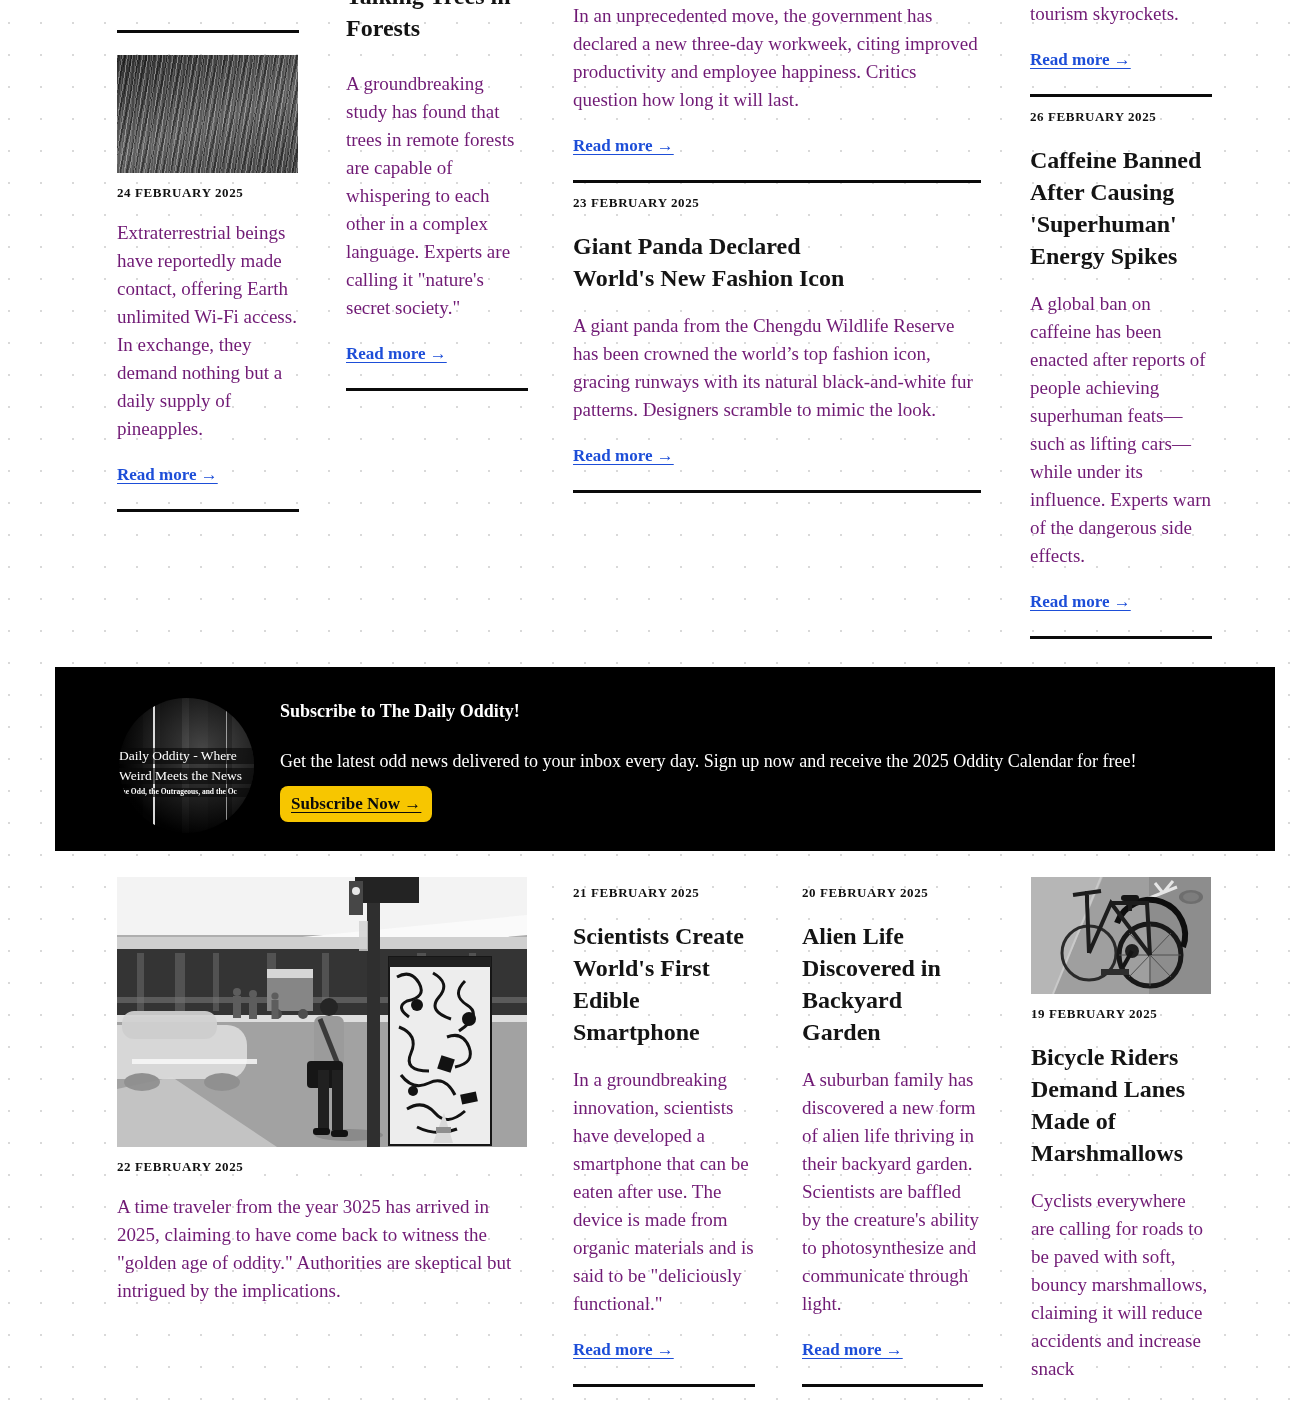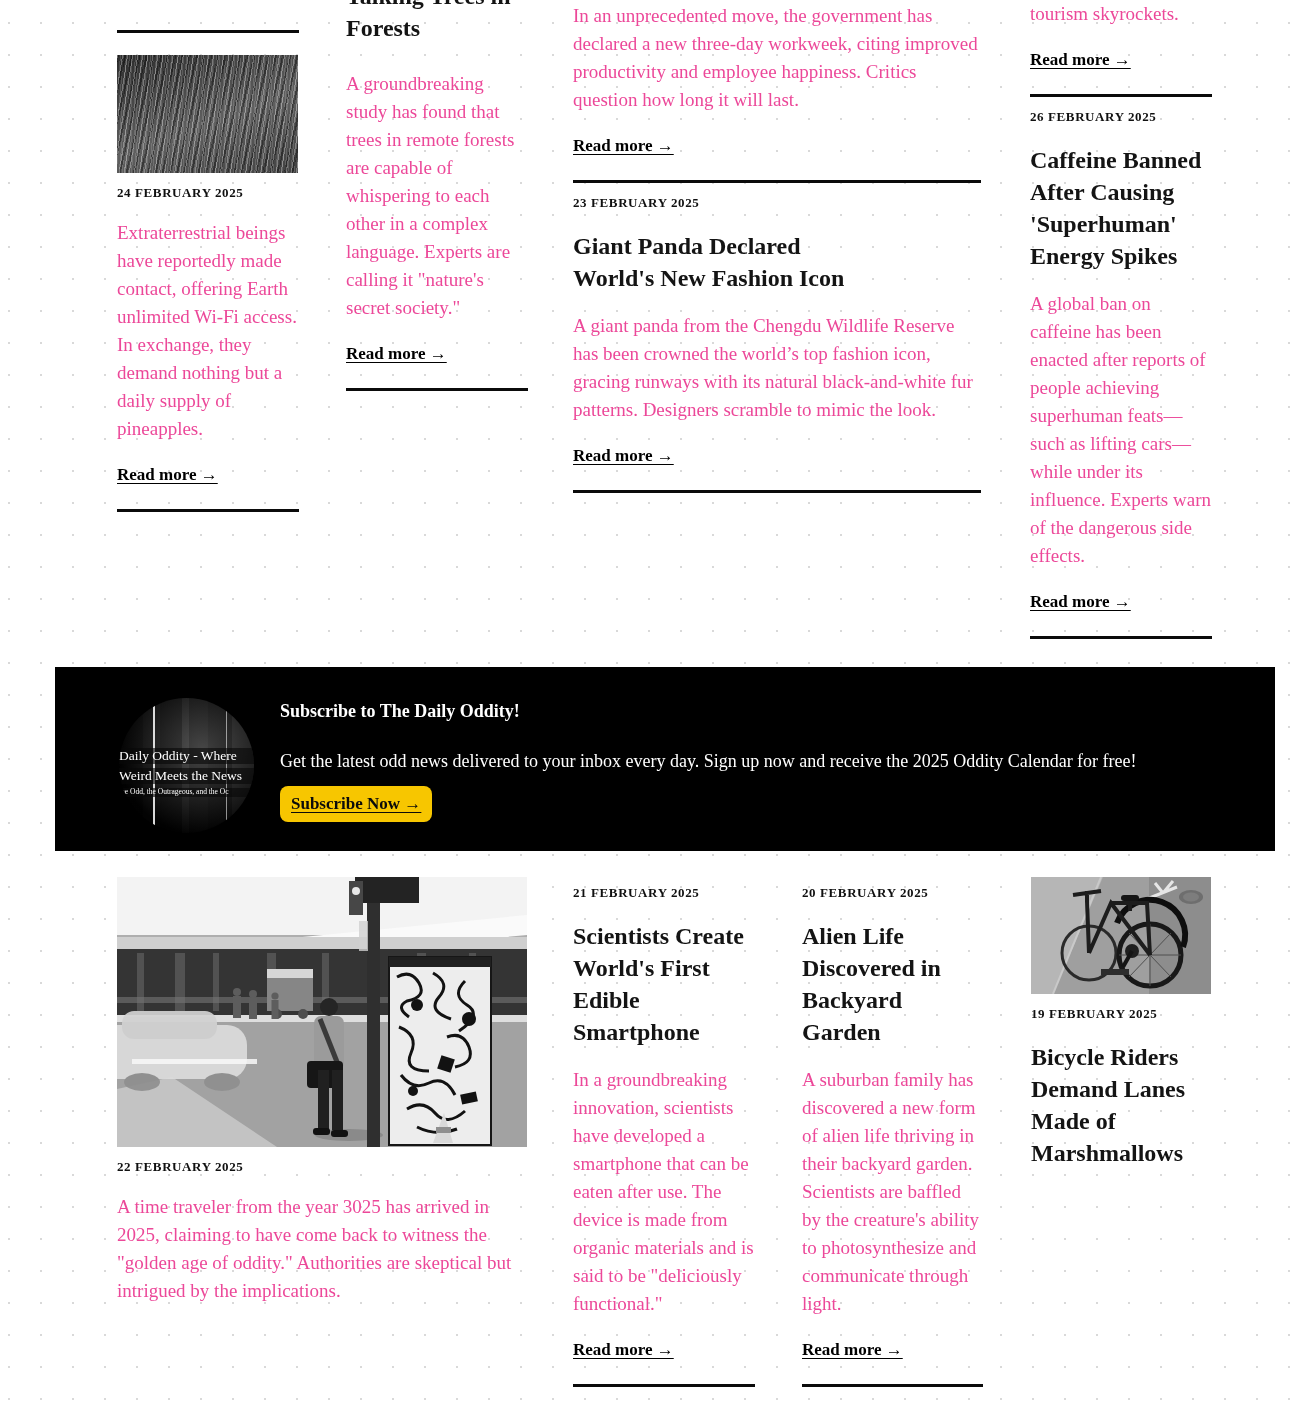--- a/index.html
+++ b/index.html
@@ -22,25 +22,25 @@
 
   .rule{height:3px;background:#0b0b0b;}
   .rule.sep{margin-top:24px;}
   .thumb{display:block;margin-top:22px;line-height:0;}
   .thumb.first{margin-top:0;}
   .date{font-size:13px;font-weight:bold;letter-spacing:.6px;margin-top:12px;color:#111;}
   .date.first{margin-top:8px;}
   h2.title{font-size:24px;line-height:32px;font-weight:bold;margin:19px 0 0;color:#141414;}
   #colE h2.title{line-height:33px;max-width:340px;}
   #col3 h2.title{max-width:300px;}
-  p.excerpt{font-size:19px;line-height:28px;margin:18px 0 0;color:#ec4899;}
+  p.excerpt{font-size:19px;line-height:28px;margin:18px 0 0;color:#701a75;}
   #col2 p.excerpt{margin-top:26px;}
   #col3 p.excerpt.partial, #col4 p.excerpt.partial{margin-top:0;}
   a.readmore{display:inline-block;margin-top:22px;font-size:17px;font-weight:bold;
-    color:#000000;text-decoration:underline;text-underline-offset:3px;cursor:pointer;}
+    color:#1d4ed8;text-decoration:underline;text-underline-offset:3px;cursor:pointer;}
 
   
   .fur{width:181px;height:118px;
     background:
       repeating-linear-gradient(99deg, rgba(255,255,255,.30) 0 1px, rgba(255,255,255,0) 1px 5px),
       repeating-linear-gradient(103deg, rgba(0,0,0,.38) 0 2px, rgba(0,0,0,0) 2px 7px),
       repeating-linear-gradient(95deg, rgba(255,255,255,.14) 0 1px, rgba(255,255,255,0) 1px 3px),
       linear-gradient(160deg,#2c2c2c,#606060 55%,#414141);
   }
 
@@ -49,21 +49,21 @@
   #logo{position:absolute;left:64px;top:31px;width:135px;height:135px;border-radius:50%;overflow:hidden;
     background:
       linear-gradient(90deg, rgba(255,255,255,0) 0 25%, rgba(255,255,255,.85) 25% 26.5%, rgba(255,255,255,0) 26.5% 79%, rgba(255,255,255,.55) 79% 80%, rgba(255,255,255,0) 80%),
       radial-gradient(circle at 62% 38%, rgba(110,110,110,.55), rgba(0,0,0,.92) 72%),
       linear-gradient(90deg,#101010 0 18%,#262626 18% 30%,#0d0d0d 30% 47%,#3a3a3a 47% 52%,#161616 52% 66%,#070707 66% 84%,#2e2e2e 84%);
   }
   .logo-line{position:absolute;left:0;right:0;color:#fff;
     background:rgba(8,8,8,.62);line-height:1.15;}
   .logo-line.l1{top:50px;font-size:13.5px;}
   .logo-line.l2{top:70px;font-size:13.5px;}
-  .logo-line.l3{top:90px;font-size:7.5px;font-weight:normal;}
+  .logo-line.l3{top:90px;font-size:7.5px;font-weight:bold;}
   .sub-head{position:absolute;left:225px;top:34px;font-size:18px;font-weight:bold;}
   .sub-body{position:absolute;left:225px;top:84px;font-size:18px;}
   #subscribe-btn{position:absolute;left:225px;top:119px;display:inline-block;
     background:#f7c600;color:#0b0b0b;font-family:inherit;font-weight:bold;font-size:17px;
     text-decoration:underline;text-underline-offset:3px;padding:8px 11px;border-radius:8px;border:0;cursor:pointer;}
 </style>
 </head>
 <body>
 
 <section class="col" id="col1">
@@ -249,13 +249,14 @@
         <rect x="90" y="18" width="18" height="6" rx="3" fill="#151515"></rect>
         <line x1="99" y1="24" x2="99" y2="34" stroke="#1d1d1d" stroke-width="4"></line>
         <circle cx="101" cy="74" r="7" fill="#1f1f1f"></circle>
         <line x1="101" y1="74" x2="92" y2="90" stroke="#151515" stroke-width="4"></line>
         <rect x="70" y="92" width="28" height="6" fill="#2d2d2d"></rect>
       </g>
     </svg>
   </a>
   <div class="date">19 FEBRUARY 2025</div>
   <h2 class="title">Bicycle Riders Demand Lanes Made of Marshmallows</h2>
+  <p class="excerpt">Cyclists everywhere are calling for roads to be paved with soft, bouncy marshmallows, claiming it will reduce accidents and increase snack</p>
 </section>
 
 </body></html>

